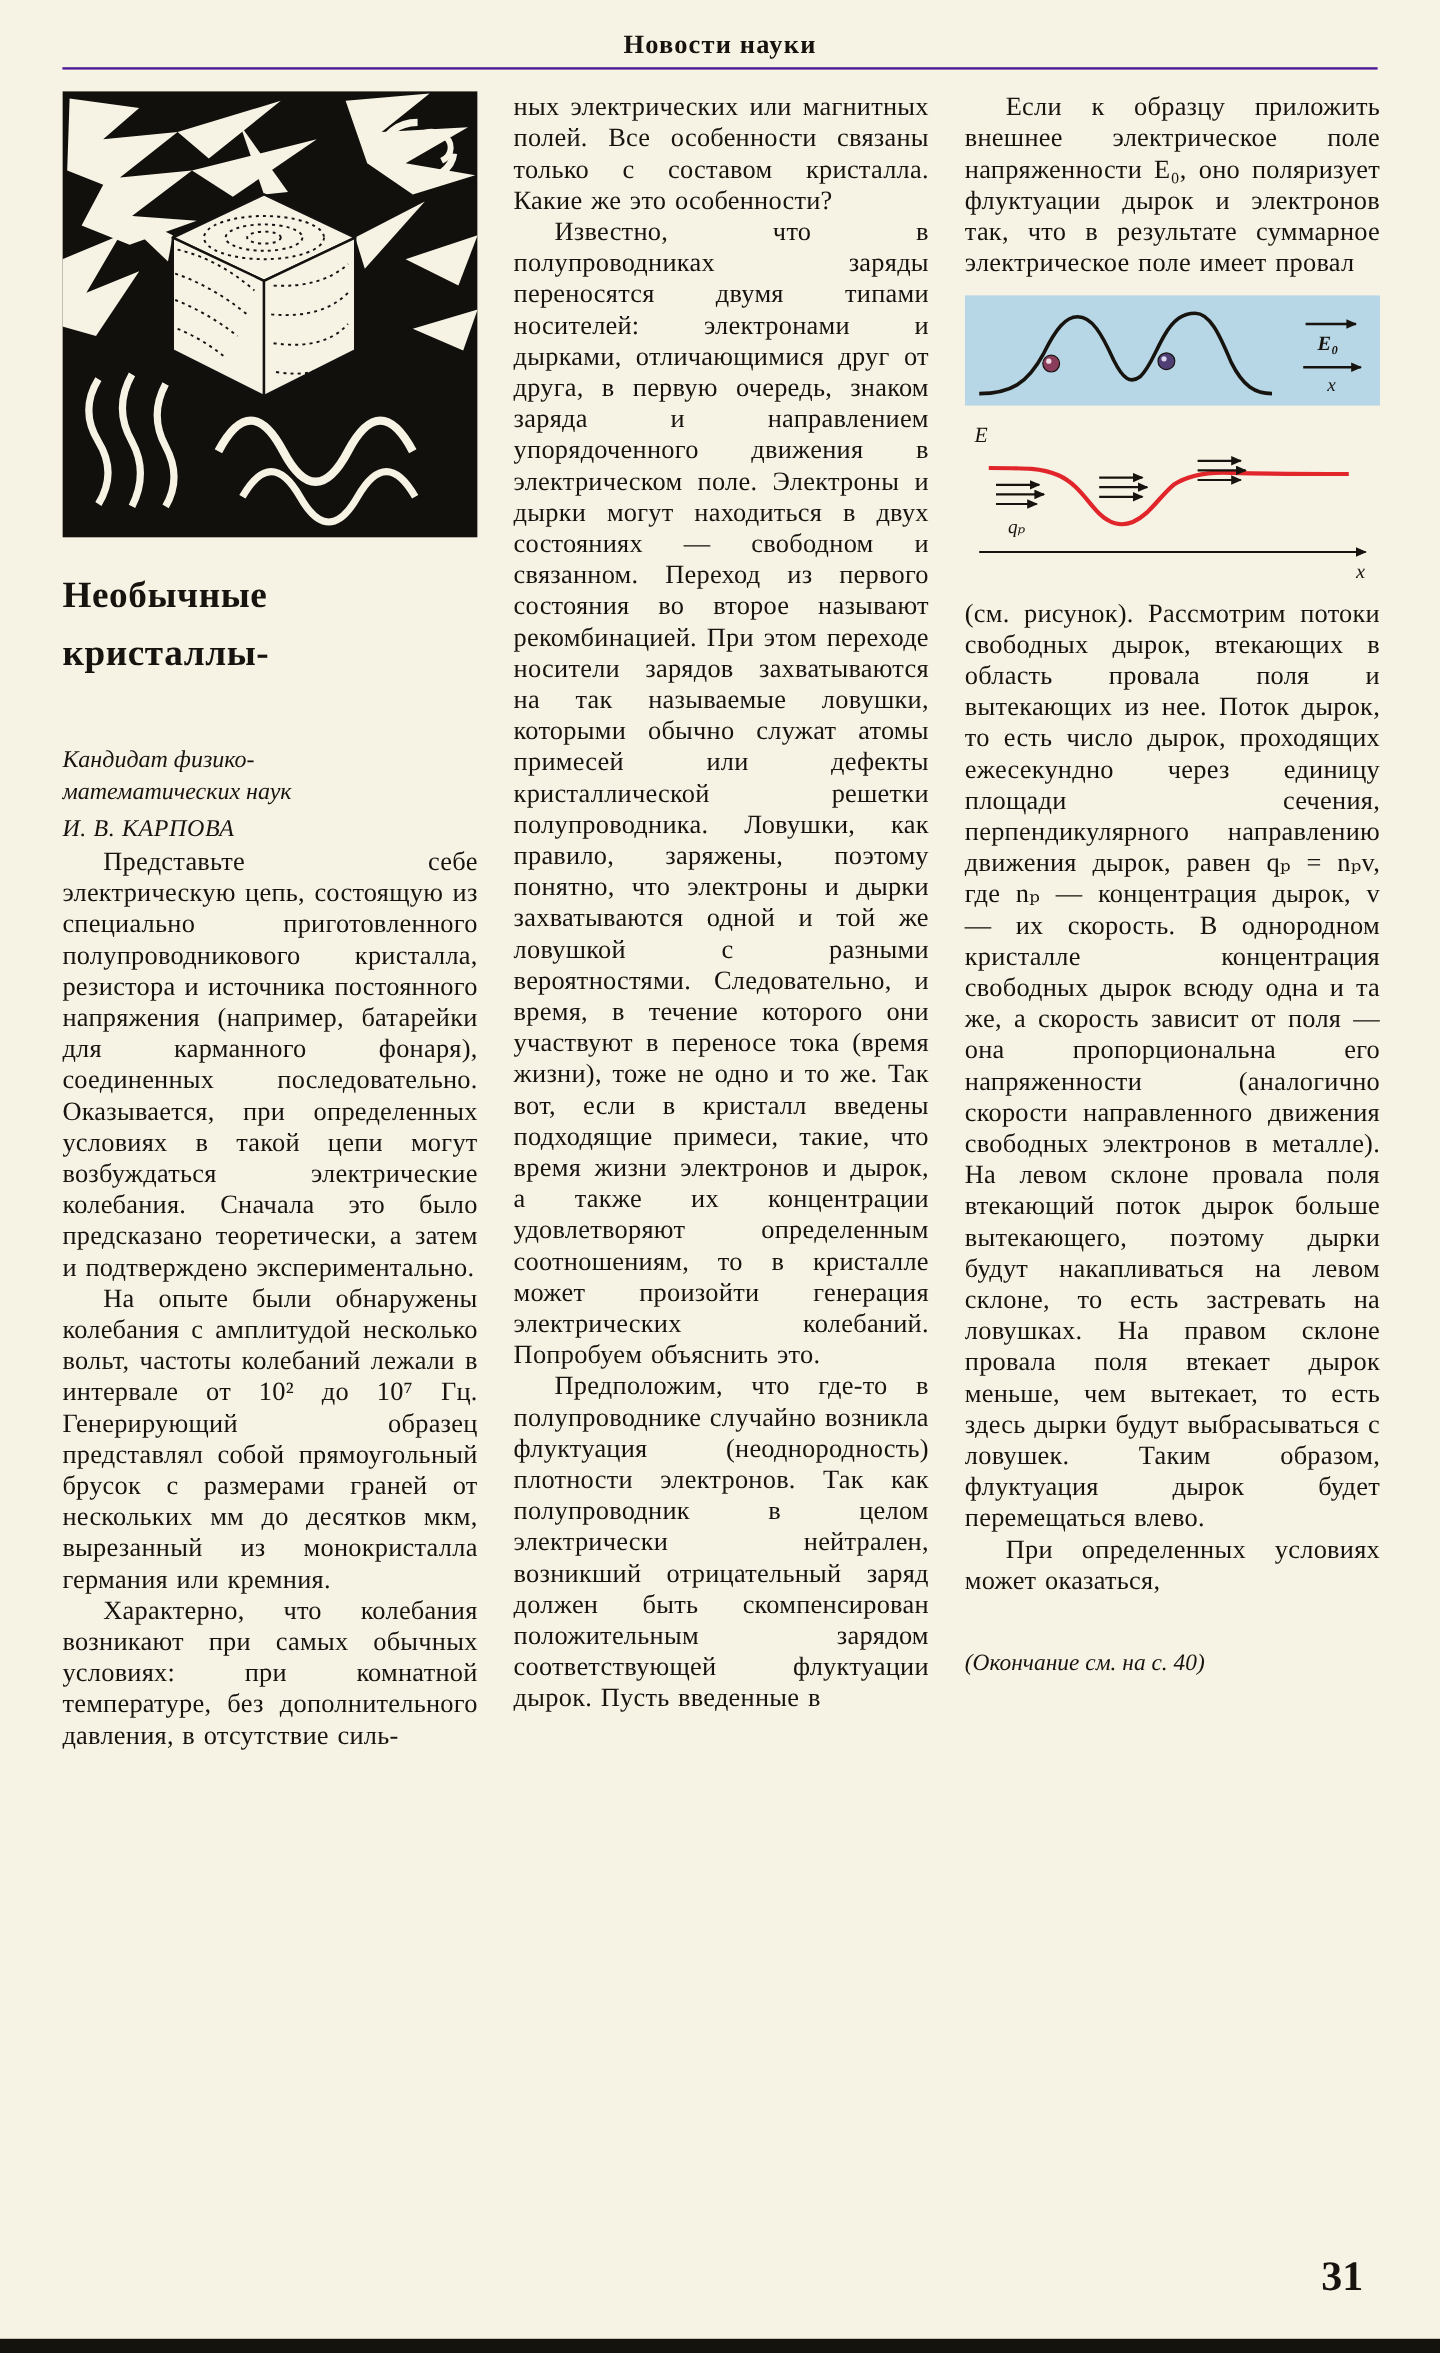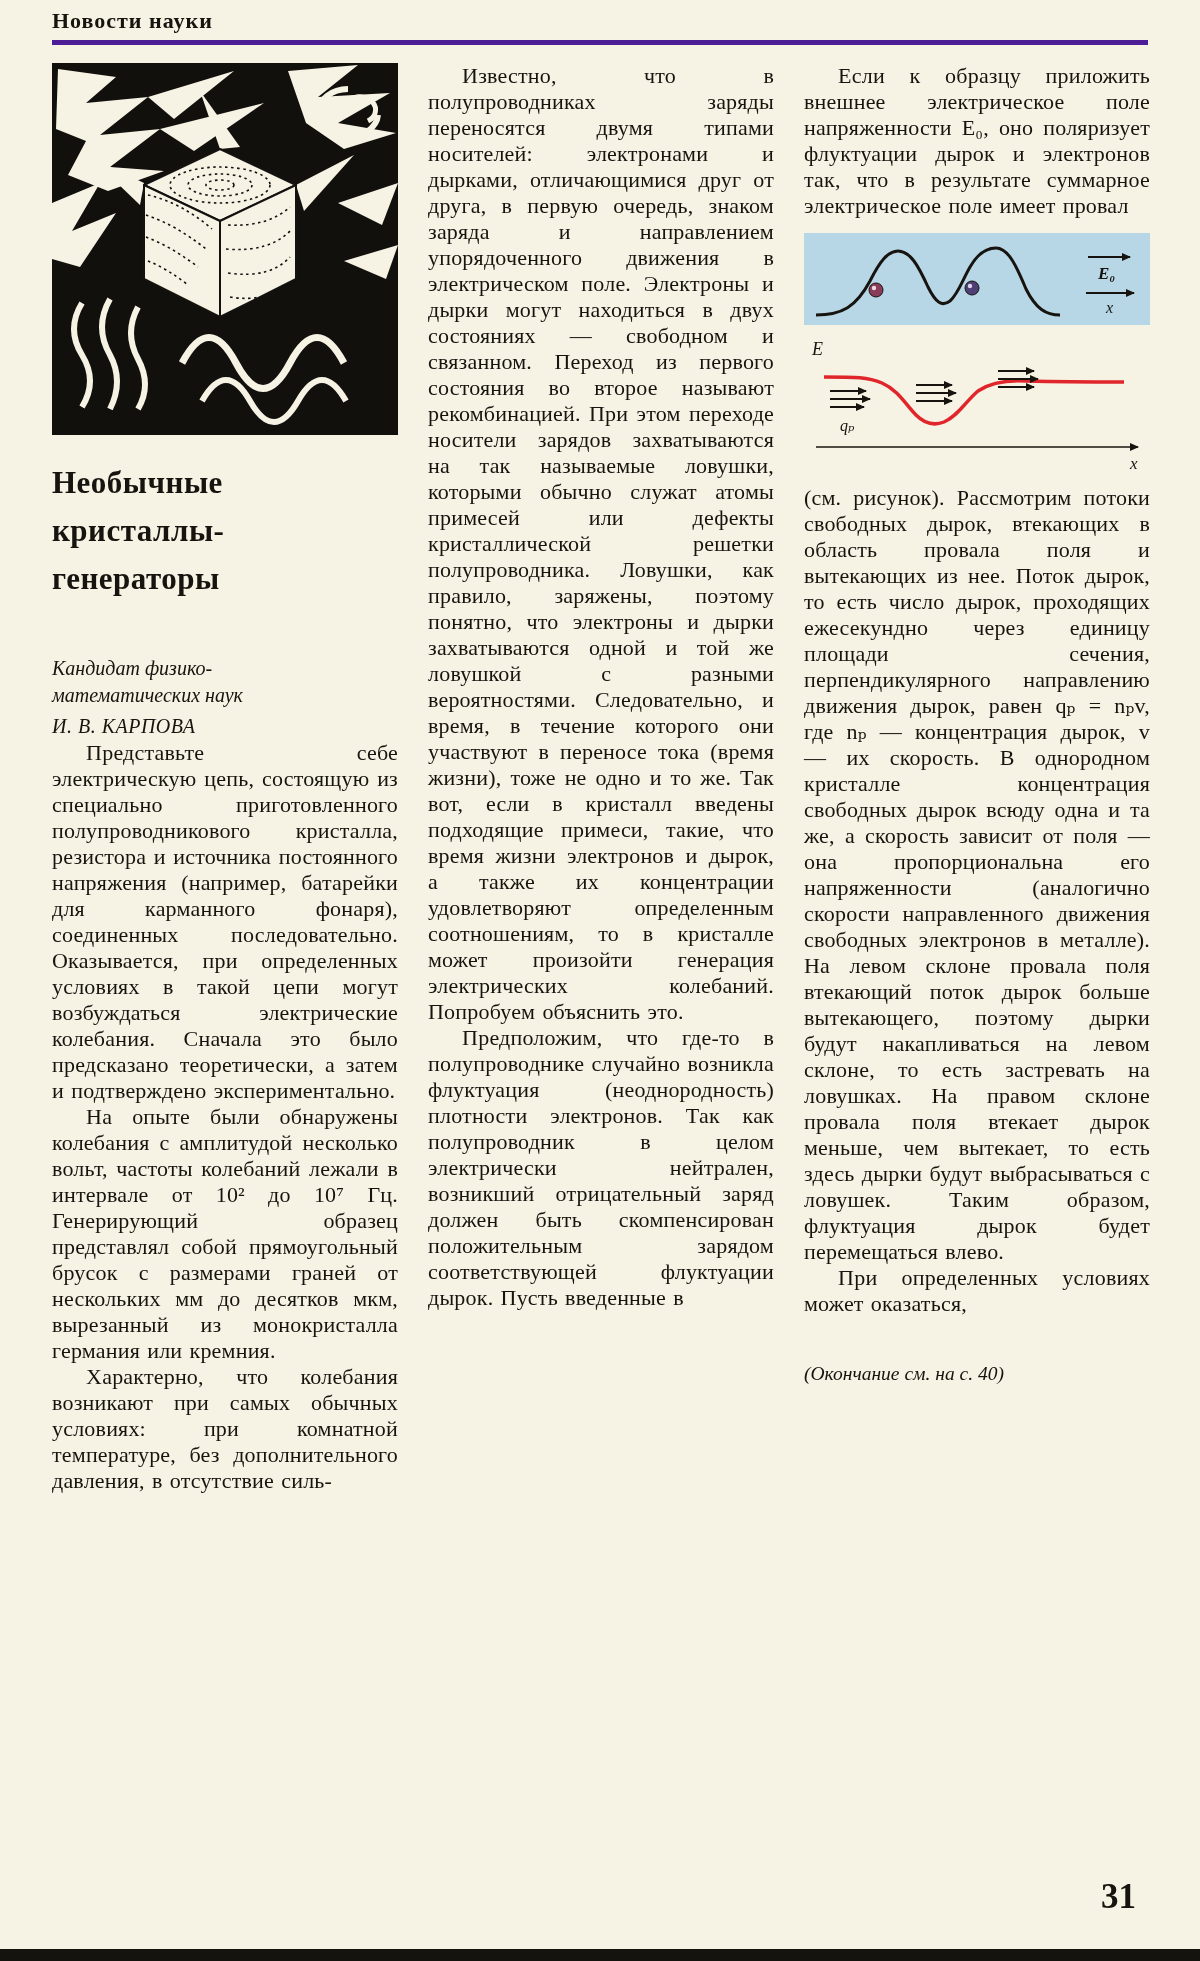--- a/index.html
+++ b/index.html
@@ -3,21 +3,21 @@
 <meta charset="utf-8">
 <style>
   * { box-sizing: border-box; }
   html, body { margin: 0; padding: 0; }
   body { background: #77736a; }
   .page {
     width: 1200px; height: 1961px; margin: 0 auto; position: relative;
     background: #f6f2e4; color: #17140f; overflow: hidden;
     font-family: "Liberation Serif", "DejaVu Serif", serif;
   }
-  .kicker-row { margin: 0 52px; padding-top: 8px; border-bottom: 5px solid #4c1d95; }
+  .kicker-row { margin: 0 52px; padding-top: 24px; border-bottom: 2px solid #4c1d95; text-align: center; }
   .kicker { display: inline-block; font-weight: bold; font-size: 22px; letter-spacing: 1px; padding-bottom: 6px; }
   .columns { display: flex; gap: 30px; padding: 18px 52px 0 52px; }
   .col { width: 346px; flex: 0 0 346px; }
   .col p {
     margin: 0; font-size: 22px; line-height: 26px; text-align: justify;
     letter-spacing: 0.2px; word-spacing: 1.5px; hyphens: auto;
   }
   p.indent { text-indent: 1.55em; }
   .illustration { width: 346px; }
   .illustration svg { display: block; width: 100%; height: auto; }
@@ -87,35 +87,35 @@
             <path d="M174,186 q44,4 66,-20"></path>
             <path d="M176,210 q42,6 62,-16"></path>
             <path d="M178,234 q36,6 56,-14"></path>
           </g>
         </svg>
       </div>
 
       <h1 class="title">
         <span>Необычные</span>
         <span>кристаллы-</span>
-        <span>генераторы</span>
       </h1>
 
       <div class="author">
         <div>Кандидат физико-</div>
         <div>математических наук</div>
         <div class="author-name">И. В. КАРПОВА</div>
       </div>
 
       <p class="indent lead">Представьте себе электрическую цепь, состоящую из специально приготовленного полупроводникового кристалла, резистора и источника постоянного напряжения (например, батарейки для карманного фонаря), соединенных последовательно. Оказывается, при определенных условиях в такой цепи могут возбуждаться электрические колебания. Сначала это было предсказано теоретически, а затем и подтверждено экспериментально.</p>
       <p class="indent">На опыте были обнаружены колебания с амплитудой несколько вольт, частоты колебаний лежали в интервале от 10² до 10⁷ Гц. Генерирующий образец представлял собой прямоугольный брусок с размерами граней от нескольких мм до десятков мкм, вырезанный из монокристалла германия или кремния.</p>
       <p class="indent">Характерно, что колебания возникают при самых обычных условиях: при комнатной температуре, без дополнительного давления, в отсутствие силь-</p>
     </div>
 
     <div class="col">
+      <p>ных электрических или магнитных полей. Все особенности связаны только с составом кристалла. Какие же это особенности?</p>
       <p class="indent">Известно, что в полупроводниках заряды переносятся двумя типами носителей: электронами и дырками, отличающимися друг от друга, в первую очередь, знаком заряда и направлением упорядоченного движения в электрическом поле. Электроны и дырки могут находиться в двух состояниях — свободном и связанном. Переход из первого состояния во второе называют рекомбинацией. При этом переходе носители зарядов захватываются на так называемые ловушки, которыми обычно служат атомы примесей или дефекты кристаллической решетки полупроводника. Ловушки, как правило, заряжены, поэтому понятно, что электроны и дырки захватываются одной и той же ловушкой с разными вероятностями. Следовательно, и время, в течение которого они участвуют в переносе тока (время жизни), тоже не одно и то же. Так вот, если в кристалл введены подходящие примеси, такие, что время жизни электронов и дырок, а также их концентрации удовлетворяют определенным соотношениям, то в кристалле может произойти генерация электрических колебаний. Попробуем объяснить это.</p>
       <p class="indent">Предположим, что где-то в полупроводнике случайно возникла флуктуация (неоднородность) плотности электронов. Так как полупроводник в целом электрически нейтрален, возникший отрицательный заряд должен быть скомпенсирован положительным зарядом соответствующей флуктуации дырок. Пусть введенные в</p>
     </div>
 
     <div class="col">
       <p class="indent">Если к образцу приложить внешнее электрическое поле напряженности E₀, оно поляризует флуктуации дырок и электронов так, что в результате суммарное электрическое поле имеет провал</p>
 
       <figure class="diagram">
         <svg viewBox="0 0 346 242" xmlns="http://www.w3.org/2000/svg">
           <defs>

